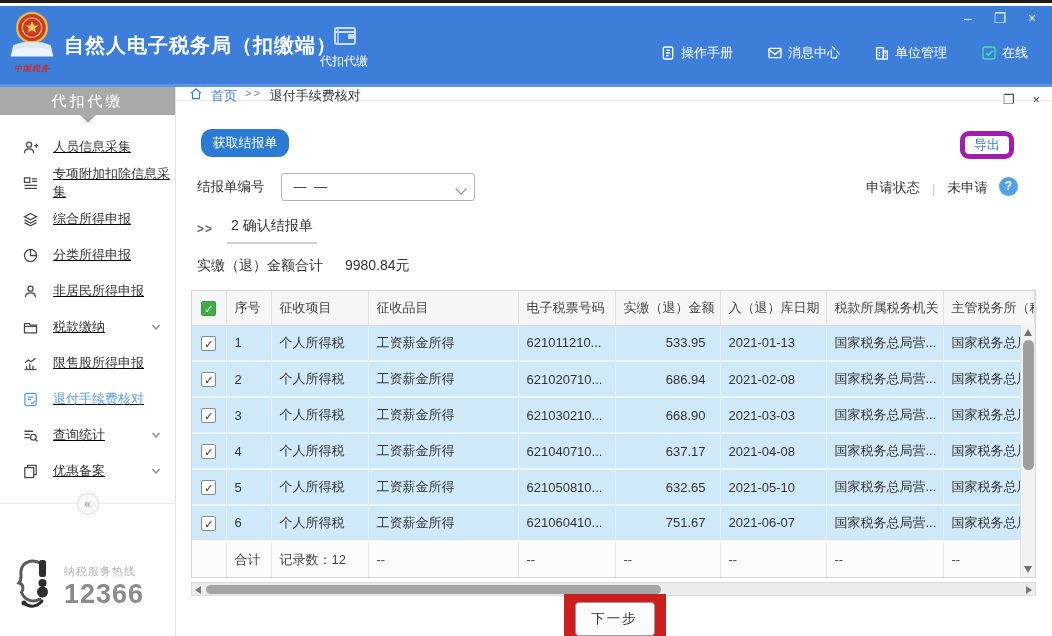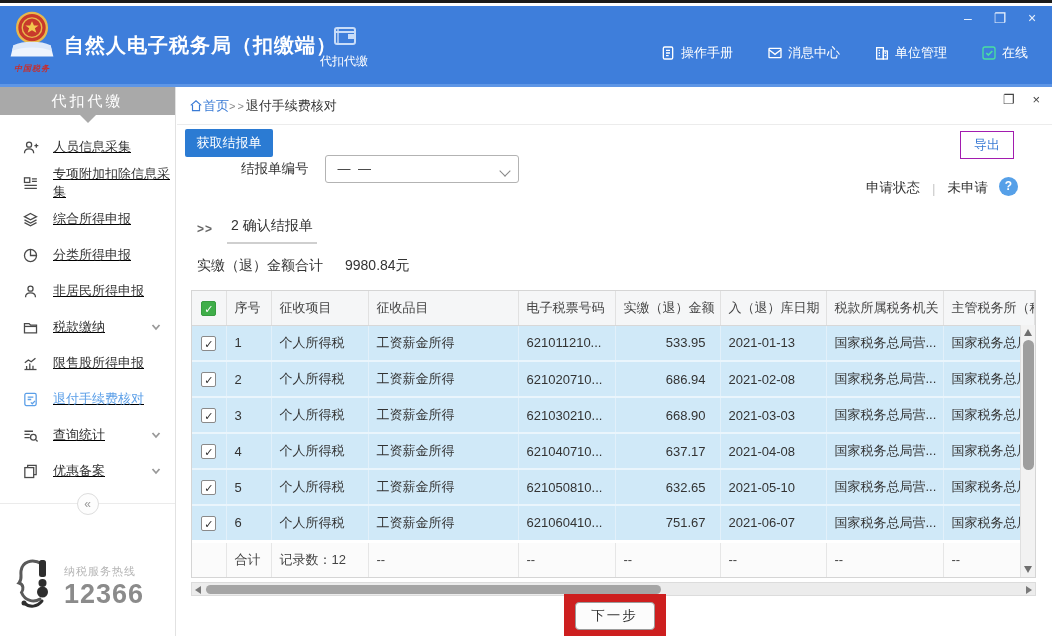--- a/index.html
+++ b/index.html
@@ -30,31 +30,31 @@
   .menu-chevron { position:absolute; right:14px; width:10px !important; height:10px !important; stroke:#999 !important; }
   .collapse-row { margin-top:14px; border-top:1px solid #ebebeb; position:relative; height:0; }
   .collapse-btn { position:absolute; left:50%; top:-11px; transform:translateX(-50%); width:22px; height:22px; border-radius:50%; border:1px solid #ddd; background:#fdfdfd; color:#9a9a9a; font-size:12px; text-align:center; line-height:20px; cursor:pointer; }
   .hotline { position:absolute; left:12px; bottom:24px; display:flex; align-items:flex-start; gap:8px; }
   .hotline-texts { padding-top:8px; }
   .hotline-label { font-size:11px; color:#b5b5b5; letter-spacing:1px; }
   .hotline-number { font-size:27px; font-weight:bold; color:#8b8b8b; letter-spacing:1px; }
 
   
   .main { position:absolute; left:177px; top:84px; right:0; bottom:0; background:#fff; }
-  .breadcrumb-bar { position:relative; height:38px; border-bottom:1px solid #ececec; display:flex; align-items:center; padding-left:12px; font-size:13px; }
+  .breadcrumb-bar { position:relative; height:14px; border-bottom:1px solid #ececec; display:flex; align-items:flex-start; padding-left:12px; gap:8px; font-size:13px; }
   .bc-home { color:#3a7bd5; cursor:pointer; }
   .bc-sep { color:#888; font-size:11px; letter-spacing:2px; }
   .bc-current { color:#333; }
   .panel-controls { position:absolute; right:12px; top:5px; display:flex; gap:18px; color:#444; font-size:13px; }
   .panel-controls span { cursor:pointer; }
 
-  .btn-primary { position:absolute; left:8px; top:42px; width:88px; height:28px; background:#2b7bd3; color:#fff; font-size:13px; border:none; border-radius:2px; cursor:pointer; }
-  .btn-export { position:absolute; right:38px; top:44px; width:54px; height:28px; background:#fff; color:#3a7bd5; font-size:13px; border:1px solid #a21caf; border-radius:0; cursor:pointer; }
-
-  .filter-row { position:absolute; left:20px; top:68px; display:flex; align-items:center; gap:16px;margin-left:44px; }
+  .btn-primary { position:absolute; left:24px; top:42px; width:88px; height:28px; background:#2b7bd3; color:#fff; font-size:13px; border:none; border-radius:11px; cursor:pointer; }
+  .btn-export { position:absolute; right:38px; top:44px; width:54px; height:28px; background:#fff; color:#3a7bd5; font-size:13px; border:5px solid #a21caf; border-radius:9px; cursor:pointer; }
+
+  .filter-row { position:absolute; left:20px; top:86px; display:flex; align-items:center; gap:16px; }
   .filter-label { font-size:13.5px; color:#333; }
   .select { position:relative; width:194px; height:28px; border:1px solid #b3b3b3; border-radius:3px; background:#fff; font-size:13px; color:#333; line-height:26px; padding-left:12px; letter-spacing:2px; cursor:pointer; }
   .select-arrow { position:absolute; right:9px; top:11px; width:8px; height:8px; border-left:1.5px solid #888; border-bottom:1.5px solid #888; transform:rotate(-45deg); }
   .status-row { position:absolute; right:64px; top:92px; display:flex; align-items:center; gap:12px; font-size:13.5px; color:#333; }
   .status-divider { color:#c9c9c9; }
   .help-circle { position:absolute; right:34px; top:90px; width:19px; height:19px; border-radius:50%; background:#56a0e8; color:#fff; font-size:12px; font-weight:bold; text-align:center; line-height:19px; cursor:pointer; }
 
   .steps { position:absolute; left:20px; top:130px; display:flex; align-items:flex-end; gap:14px; font-size:14px; }
   .step { padding:0 4px 7px 4px; }
   .step.current { color:#3a7bd5; border-bottom:3px solid #3a7bd5; }
@@ -82,21 +82,21 @@
   .arr.up { top:4px; border-bottom:7px solid #6f6f6f; }
   .arr.down { bottom:4px; border-top:7px solid #6f6f6f; }
   .hscroll { position:absolute; left:14px; right:16px; top:495px; height:14px; background:#ececec; border:1px solid #dcdcdc; }
   .hthumb { position:absolute; left:14px; top:1.5px; width:455px; height:9px; background:#a5a5a5; border-radius:5px; }
   .harr { position:absolute; top:3px; width:0; height:0; border-top:4px solid transparent; border-bottom:4px solid transparent; }
   .harr.left { left:3px; border-right:6px solid #7a7a7a; }
   .harr.right { right:3px; border-left:6px solid #7a7a7a; }
 
   
   .next-annotation { position:absolute; left:50%; transform:translateX(-50%); top:507px; border:5px solid #cd1f1f; padding:3px 6px; background:#cd1f1f; }
-  .btn-next { display:block; width:80px; height:28px; background:#fcfcfc; border:1px solid #9b9b9b; border-radius:4px; font-size:13.5px; color:#333; letter-spacing:2px; cursor:pointer; }
+  .btn-next { display:block; width:80px; height:34px; background:#fcfcfc; border:1px solid #9b9b9b; border-radius:4px; font-size:13.5px; color:#333; letter-spacing:2px; cursor:pointer; }
 
   svg.ic { width:16px; height:16px; }
 </style>
 </head>
 <body>
 
 <div class="window">
 
   <div class="app-header">
     <div class="logo">

